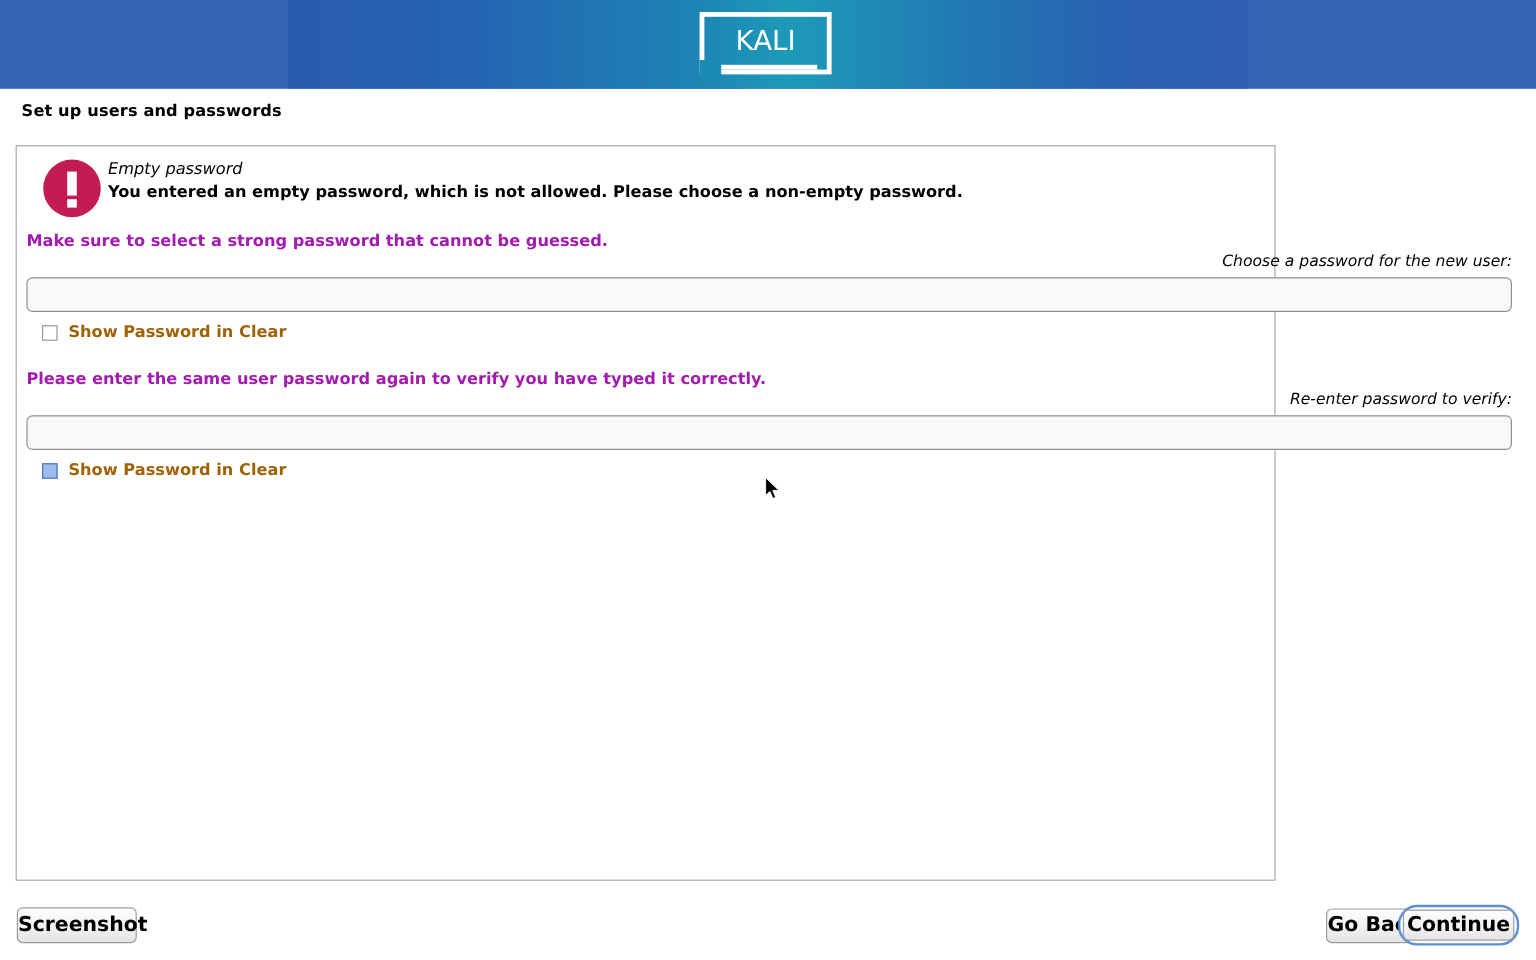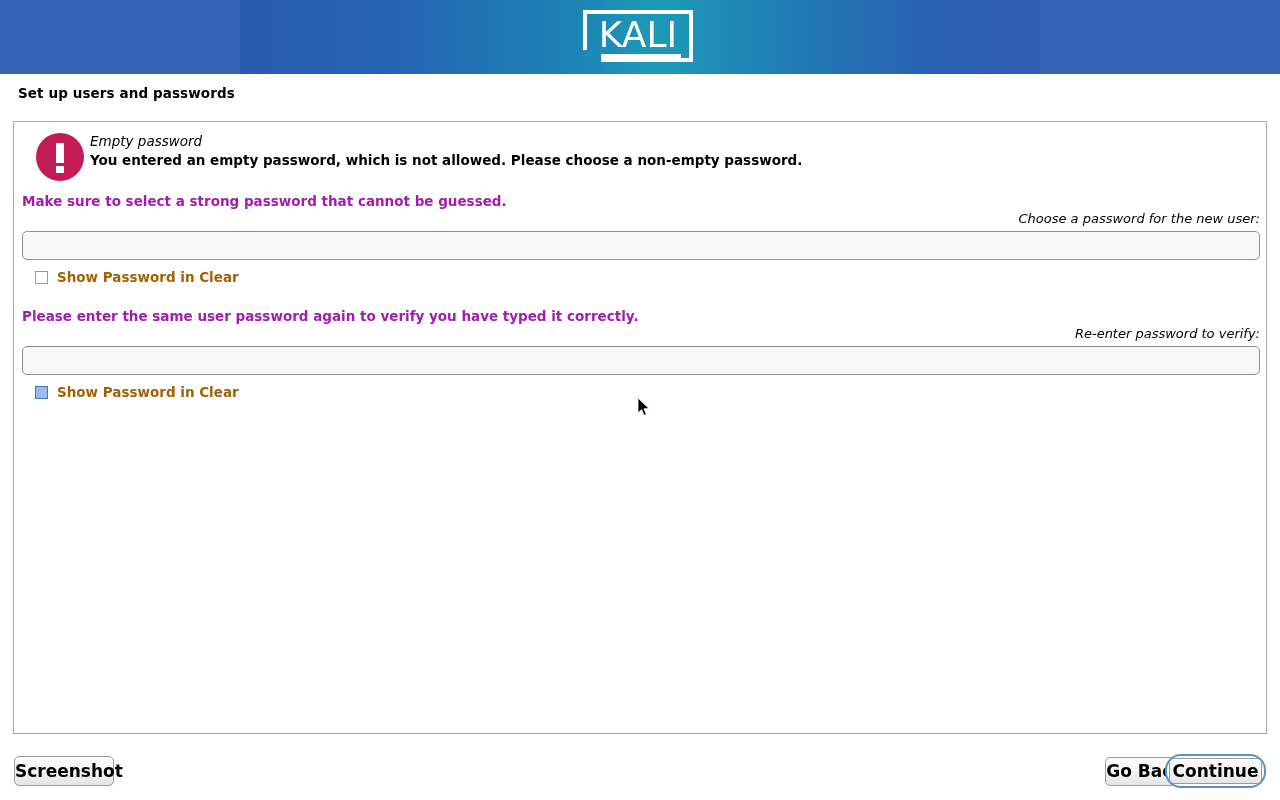--- a/index.html
+++ b/index.html
@@ -68,40 +68,40 @@
   }
   .kali-text {
     position: absolute;
     left: 0; top: 0;
     width: 110px;
     height: 52px;
     line-height: 50px;
     text-align: center;
     color: #ffffff;
     font-family: "DejaVu Sans", sans-serif;
-    font-size: 36px;
+    font-size: 23px;
     font-weight: 400;
     letter-spacing: 0px;
   }
 
   
   .page-title {
     position: absolute;
     left: 18px; top: 85px;
     font-size: 13.5px;
     font-weight: bold;
     color: #000000;
     letter-spacing: 0.1px;
   }
 
   
   .content-panel {
     position: absolute;
     left: 13px; top: 121px;
-    width: 1254px;
+    width: 1050px;
     height: 613px;
     border: 1px solid #a9a9a9;
     background: #ffffff;
     box-sizing: border-box;
   }
 
   
   .error-row {
     position: absolute;
     left: 8px; top: 5px;

